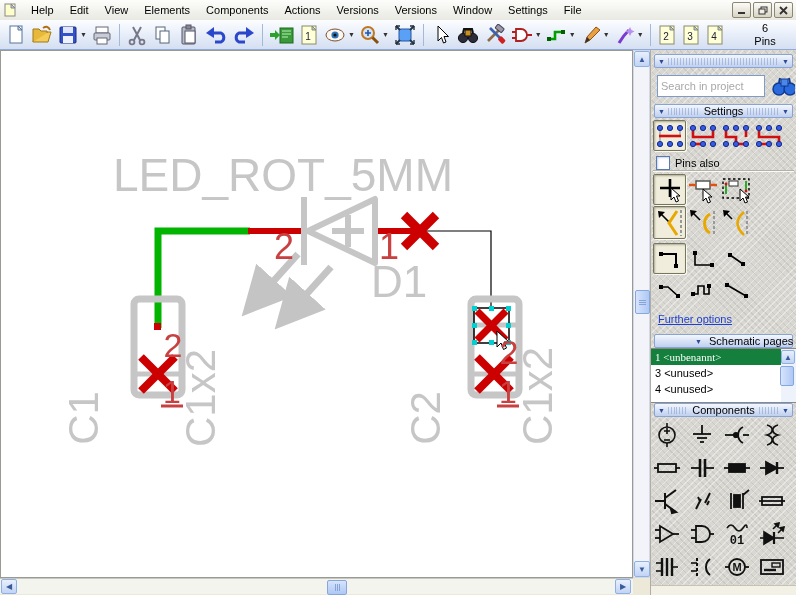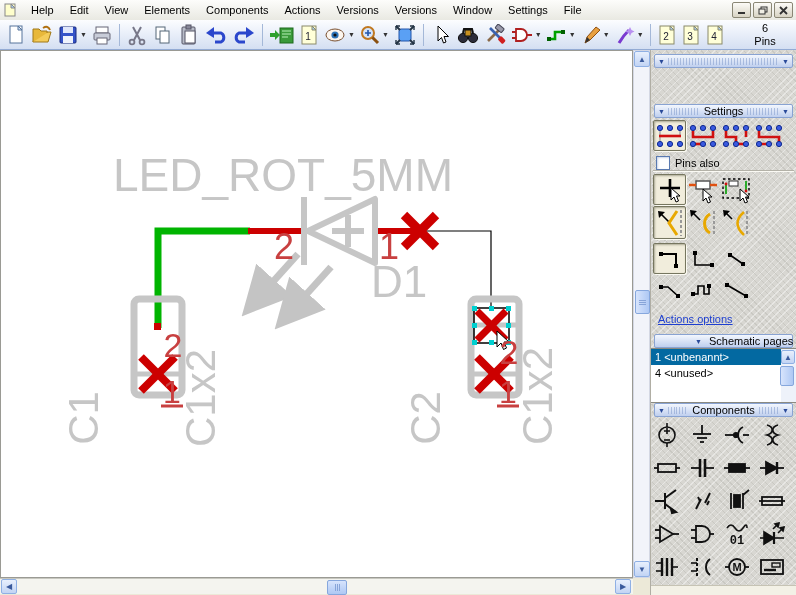--- a/index.html
+++ b/index.html
@@ -63,21 +63,21 @@
   .row{position:absolute;display:flex;align-items:center;}
   .cell{width:33px;height:31px;display:flex;align-items:center;justify-content:center;}
   .pressed{background:#f1eddc;border:1px solid #76765f;border-radius:2px;
     box-shadow:inset 1px 1px 2px rgba(70,70,45,.4), 1px 1px 0 #fbfaf2;box-sizing:border-box;}
   .chk{width:12px;height:12px;background:#fff;border:1px solid #5a7ab0;box-shadow:inset 1px 1px 2px #c8d4e8;margin-right:5px;}
   .lbl{font-size:11px;color:#000;}
   .divider{position:absolute;left:2px;width:141px;height:1px;background:#fbfaf4;box-shadow:0 -1px 0 #b4b2a8;}
   .link{position:absolute;left:7px;font-size:11px;color:#1e3fd0;text-decoration:underline;cursor:pointer;}
   .pages-list{position:absolute;left:0px;top:298px;width:146px;height:53px;background:#fff;border-top:1px solid #8a8a82;border-bottom:1px solid #8a8a82;overflow:hidden;}
   .pl-item{height:16px;font-size:11px;color:#000;display:flex;align-items:center;padding-left:4px;}
-  .pl-item.sel{background:#0369a1;color:#fff;}
+  .pl-item.sel{background:#15803d;color:#fff;font-family:Liberation Serif, serif;}
   .pl-sb{position:absolute;right:1px;top:0;width:15px;height:53px;background:#eef2fa;}
   .pl-up{position:absolute;right:1px;top:1px;width:14px;height:14px;}
   .pl-th{position:absolute;right:2px;top:17px;width:12px;height:18px;background:linear-gradient(90deg,#d7e4fc,#aec8f4);border:1px solid #86a7dd;border-radius:2px;}
   .compgrid{position:absolute;left:2px;top:368px;width:142px;display:grid;grid-template-columns:repeat(4,35px);grid-auto-rows:33px;}
   .compgrid .cc{display:flex;align-items:center;}
   .bottomstrip{position:absolute;left:0;bottom:0;width:146px;height:9px;background:#f3f1e6;border-top:1px solid #c6c3b4;}
 </style>
 </head>
 <body>
 
@@ -411,20 +411,29 @@
   <div class="corner"></div>
 
   <div class="panel">
 
     <div class="sec-hdr" style="top:4px;">
       <span class="hdr-arr">▼</span>
       <span class="hdr-hatch"></span>
       <span class="hdr-arr">▼</span>
     </div>
 
+    <div class="searchrow">
+      <input placeholder="Search in project" style="">
+      <svg class="binocs" width="27" height="24">
+        <circle cx="8" cy="15" r="6" fill="#2a6adf" stroke="#123a90" stroke-width="1.5"></circle>
+        <circle cx="19" cy="15" r="6" fill="#2a6adf" stroke="#123a90" stroke-width="1.5"></circle>
+        <rect x="10" y="5" width="7" height="7" fill="#4a86ec" stroke="#123a90"></rect>
+        <path d="M8,9 l1,-5 M19,9 l-1,-5" stroke="#123a90" stroke-width="2"></path>
+      </svg>
+    </div>
 
     <div class="sec-hdr" style="top:54px;">
       <span class="hdr-arr">▼</span>
         <span class="hdr-hatch" style="max-width:8px;"></span>
       <span class="hdr-hatch"></span>
         <span class="hdr-title">Settings</span>
         <span class="hdr-hatch"></span>
       <span class="hdr-hatch" style="max-width:8px;"></span>
         <span class="hdr-arr">▼</span>
     </div>
@@ -587,34 +596,35 @@
       </div>
       <div class="cell">
         <svg width="28" height="24">
             <line x1="5" y1="7" x2="24" y2="18" stroke="#000" stroke-width="1.6"></line>
             <rect x="3" y="5" width="4" height="4" fill="#000"></rect>
             <rect x="22" y="16" width="4" height="4" fill="#000"></rect>
           </svg>
       </div>
     </div>
 
-    <a class="link" style="top:263px;">Actions options</a>
+    <a class="link" style="top:263px;">Further options</a>
 
     <div class="sec-hdr" style="top:284px;padding-left:37px;">
       <span class="hdr-arr">▼</span>
         <span class="hdr-hatch" style="max-width:8px;"></span>
       <span class="hdr-hatch"></span>
         <span class="hdr-title">Schematic pages</span>
         <span class="hdr-hatch"></span>
       <span class="hdr-hatch" style="max-width:8px;"></span>
         <span class="hdr-arr">▼</span>
     </div>
 
     <div class="pages-list">
       <div class="pl-item sel">1 &lt;unbenannt&gt;</div>
+      <div class="pl-item">3 &lt;unused&gt;</div>
       <div class="pl-item">4 &lt;unused&gt;</div>
       <div class="pl-sb">
         <div class="sb-btn pl-up">▲</div>
         <div class="pl-th"></div>
       </div>
     </div>
 
     <div class="sec-hdr" style="top:353px;">
       <span class="hdr-arr">▼</span>
         <span class="hdr-hatch" style="max-width:8px;"></span>

